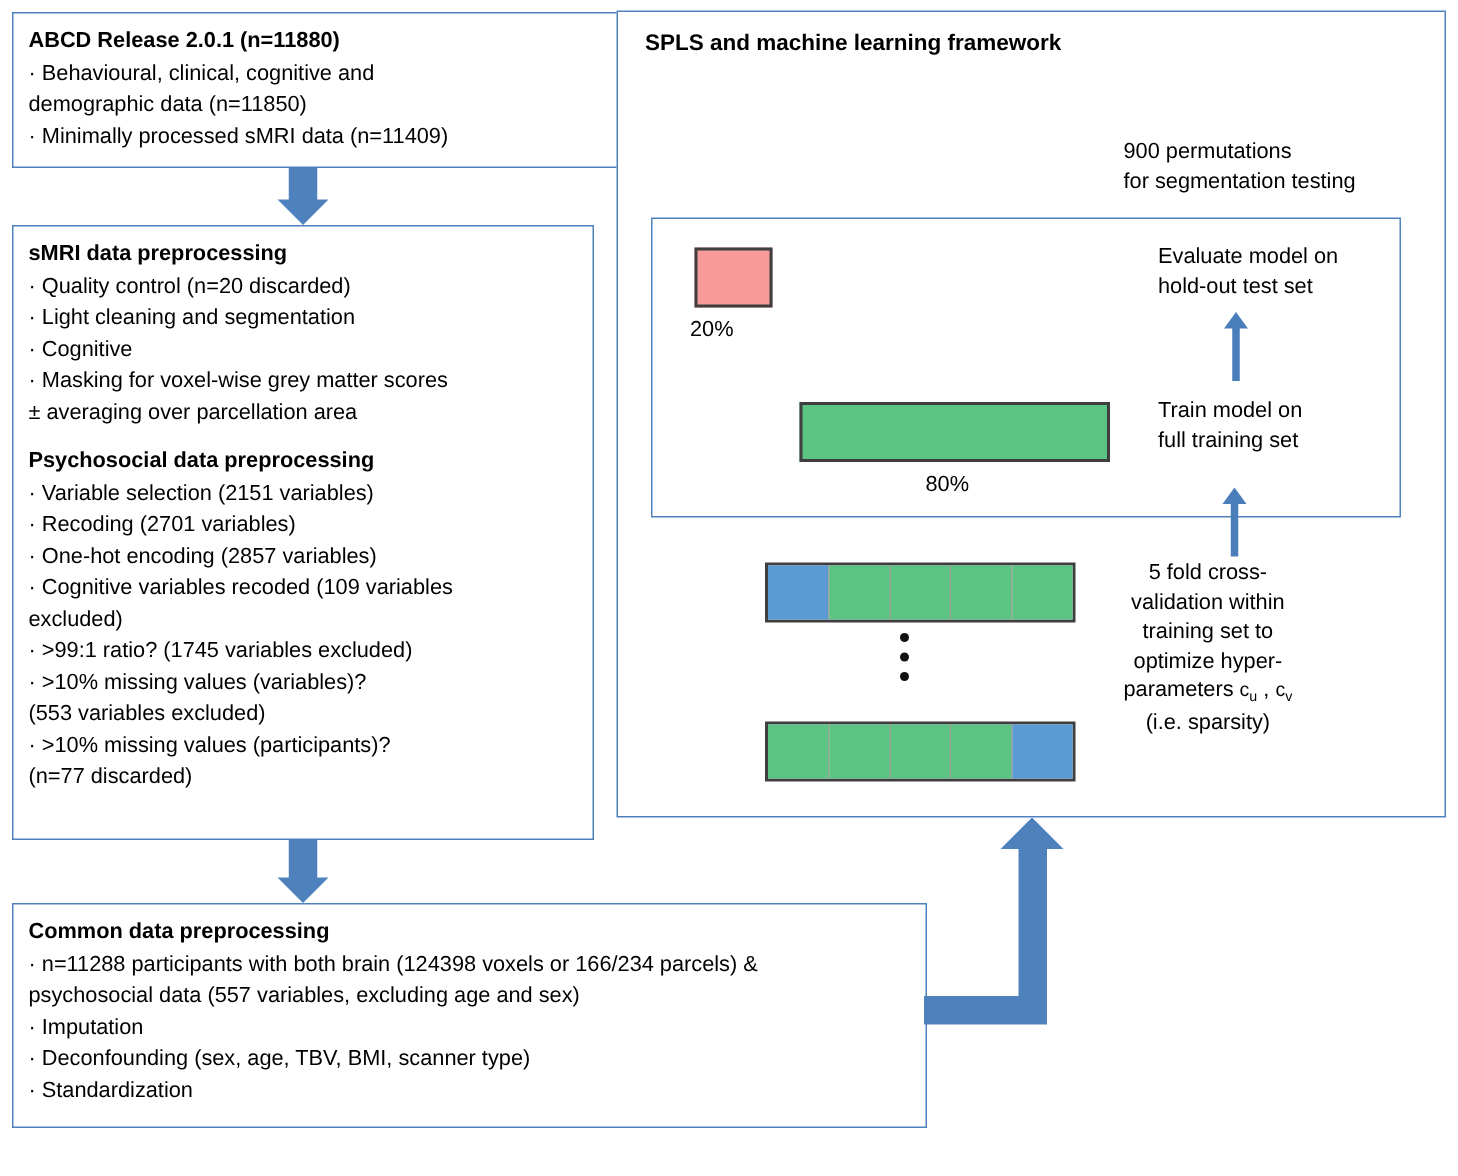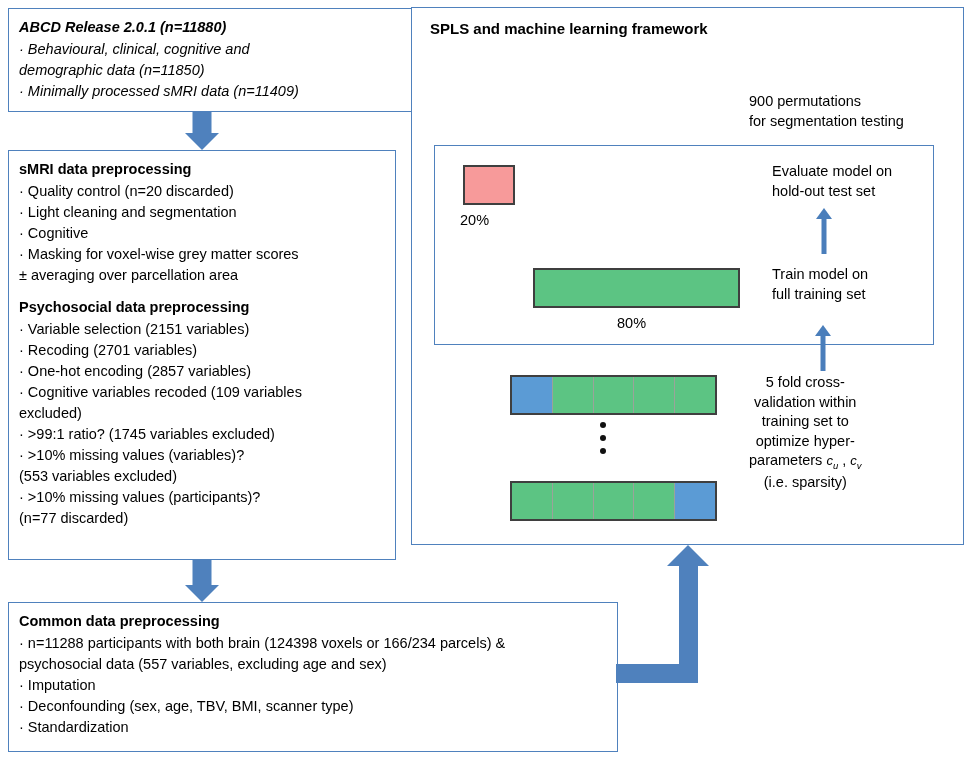--- a/index.html
+++ b/index.html
@@ -173,33 +173,32 @@
     gap: 7px;
   }
   .dots i {
     display: block;
     width: 6px;
     height: 6px;
     border-radius: 50%;
     background: #111111;
   }
   .sub {
-    font-style: italic;
     font-size: 13px;
   }
   .sub sub {
     font-size: 9.5px;
   }
 </style>
 </head>
 <body>
 
 <div id="root">
 
-  <div class="flowbox box-pad" id="box-abcd" style="left:8px; top:8px; width:460px; height:104px;font-style:italic;">
+  <div class="flowbox box-pad" id="box-abcd" style="left:8px; top:8px; width:460px; height:104px;">
     <div class="box-title">ABCD Release 2.0.1 (n=11880)</div>
     <div class="box-line">· Behavioural, clinical, cognitive and</div>
     <div class="box-line">demographic data (n=11850)</div>
     <div class="box-line">· Minimally processed sMRI data (n=11409)</div>
   </div>
 
   <div class="blockarrow-down" id="arrow-abcd-to-preproc" style="left:182px; top:112px; width:40px; height:38px;">
     <div class="shaft" style="width:19px; height:23px;"></div>
     <div class="head"></div>
   </div>

